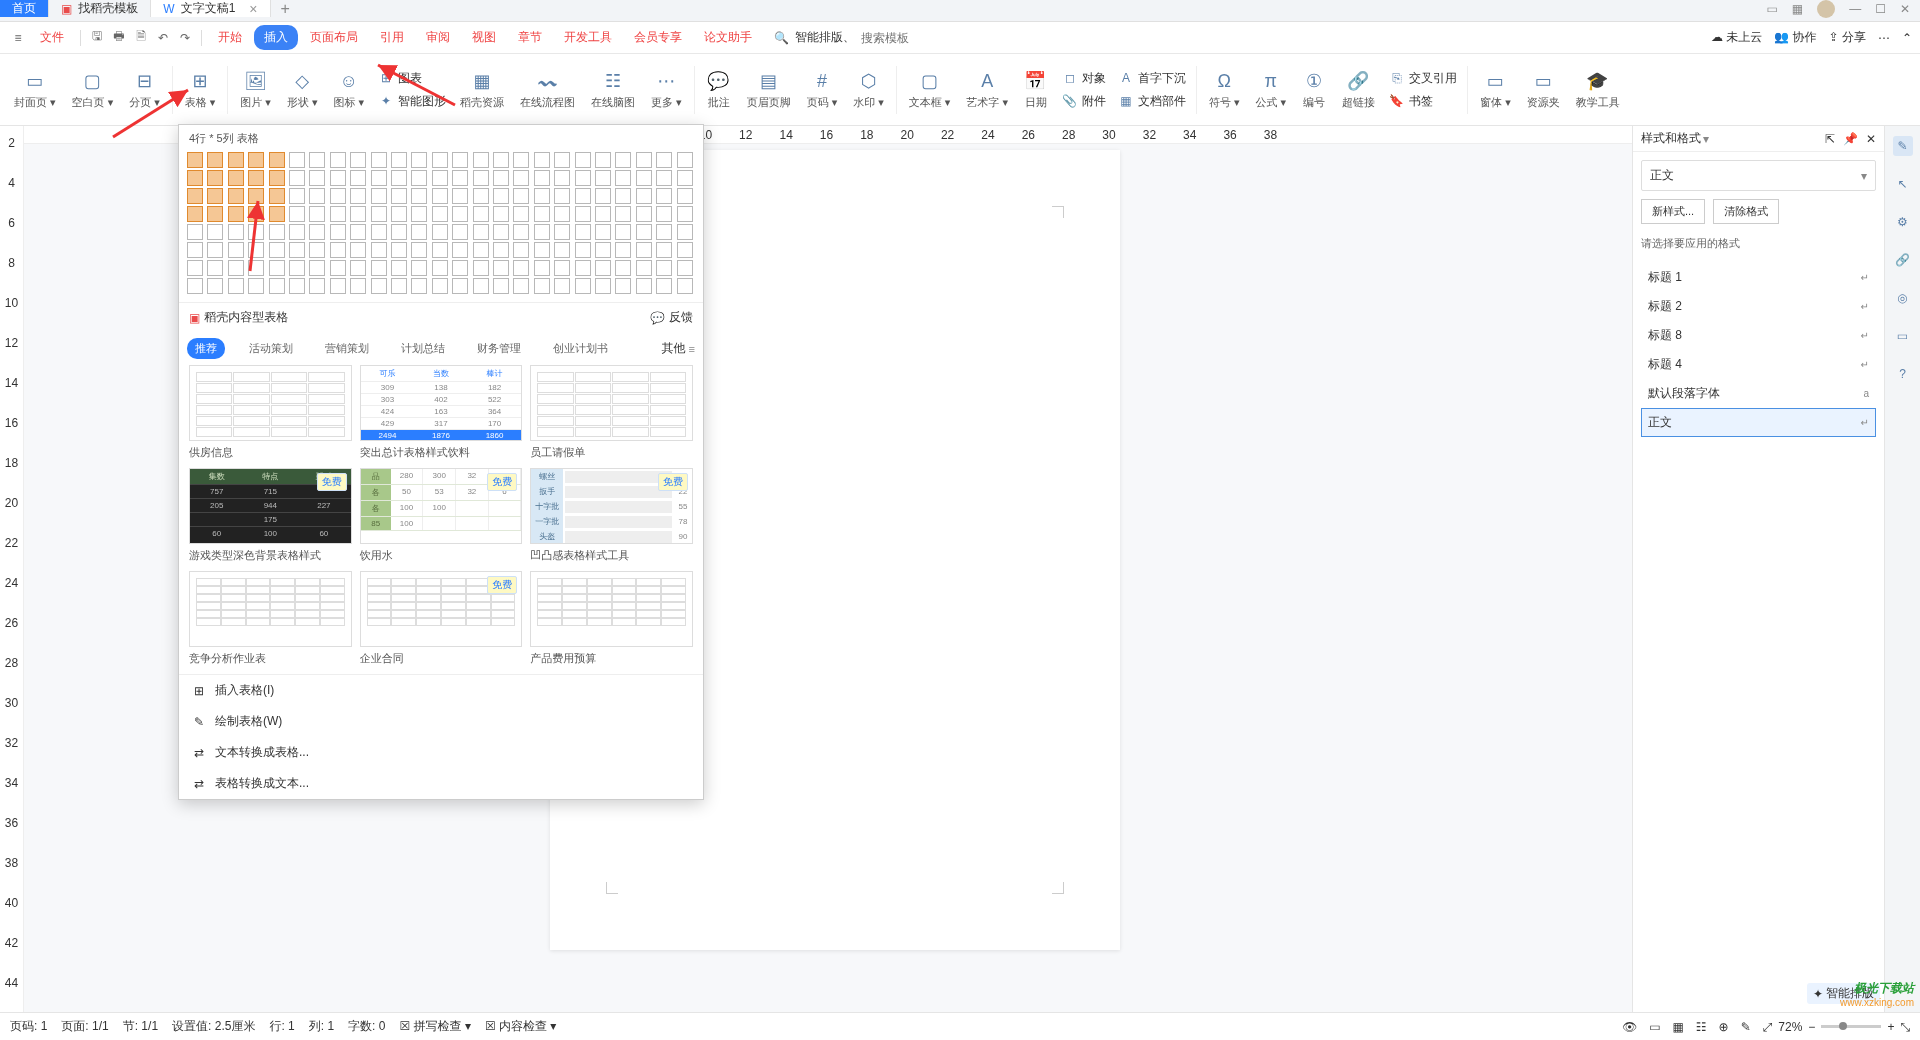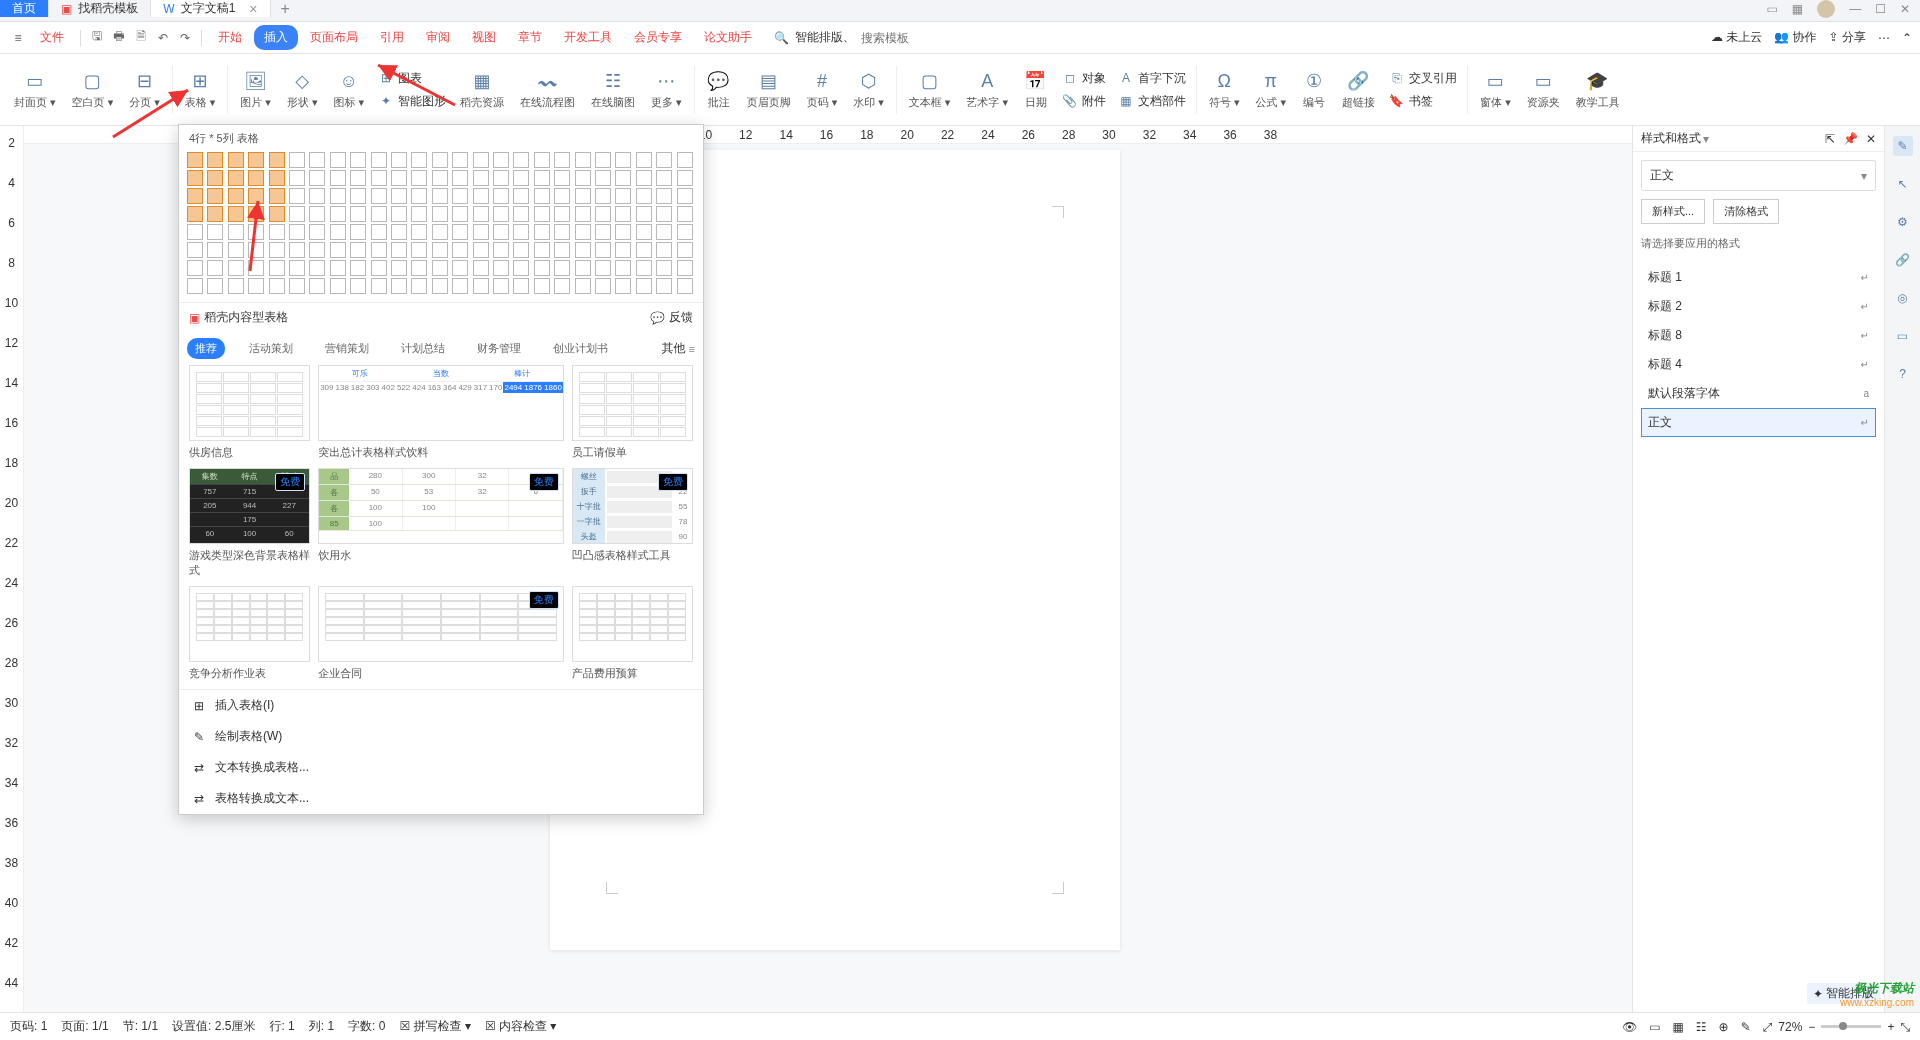--- a/index.html
+++ b/index.html
@@ -69,41 +69,41 @@
 .cell.hi{background:#f5c795;border-color:#e08a2e}
 .ddsec{padding:6px 10px;border-top:1px solid #eee;display:flex;align-items:center;color:#555}
 .ddsec .fb{margin-left:auto;color:#888;display:flex;align-items:center;gap:4px}
 .ddtabs{display:flex;gap:16px;padding:6px 8px;align-items:center}
 .ddtabs .t{padding:3px 8px;border-radius:10px;font-size:11px;color:#666;cursor:pointer}
 .ddtabs .t.active{background:#2b7eff;color:#fff}
 .ddtabs .other{margin-left:auto;color:#888;font-size:11px;display:flex;align-items:center;gap:3px}
 .tmplgrid{display:grid;grid-template-columns:repeat(3,1fr);gap:8px;padding:0 10px 8px}
 .tmpl{display:flex;flex-direction:column;gap:4px}
 .tmpl .thumb{height:76px;border:1px solid #ddd;position:relative;background:#fafafa;overflow:hidden}
-.tmpl .thumb .badge{position:absolute;top:4px;right:4px;background:#000000;color:#2b7eff;font-size:10px;padding:1px 4px;border:1px solid #cde0f7;border-radius:2px}
+.tmpl .thumb .badge{position:absolute;top:4px;right:4px;background:#fef9c3;color:#2b7eff;font-size:10px;padding:1px 4px;border:1px solid #cde0f7;border-radius:2px}
 .tmpl .cap{font-size:11px;color:#555}
 .ddmenu{border-top:1px solid #eee}
 .ddmenu .mi{padding:7px 12px;display:flex;align-items:center;gap:8px;cursor:pointer;color:#555}
 .ddmenu .mi.disabled{color:#bbb}
 .ddmenu .mi .mico{width:16px;height:16px;display:flex;align-items:center;justify-content:center}
 .arrow{position:absolute;z-index:200;pointer-events:none}
 .arrow.a1{left:108px;top:82px;width:90px;height:60px}
 .arrow.a2{left:370px;top:60px;width:90px;height:50px}
 .arrow.a3{left:230px;top:196px;width:40px;height:78px}
 .arrow svg{width:100%;height:100%}
 .watermark{position:absolute;right:6px;bottom:32px;z-index:300;display:flex;flex-direction:column;align-items:flex-end;font-size:11px}
 .watermark .l1{color:#2aa03a;font-weight:bold;font-style:italic}
 .watermark .l2{color:#f39b2e;font-size:10px}
 .thumb.t1{background:#fff}
 .thumb.t1 .tb{position:absolute;inset:6px;display:grid;grid-template-columns:repeat(4,1fr);grid-auto-rows:10px;gap:1px}
 .thumb.t1 .tb div{border:1px solid #ddd}
 .thumb.t2{background:#fff}
 .thumb.t2 .hdr{display:flex}
 .thumb.t2 .col{flex:1;text-align:center;font-size:8px;color:#2b7eff;padding:2px 0}
-.thumb.t2 .rows{display:flex;flex-direction:row}
+.thumb.t2 .rows{display:flex;flex-direction:column}
 .thumb.t2 .row{display:flex}
 .thumb.t2 .row span{flex:1;text-align:center;font-size:8px;color:#888;border-top:1px solid #eee;padding:1px}
 .thumb.t2 .total{background:#2b7eff}
 .thumb.t2 .total span{color:#fff}
 .thumb.t4{background:#222}
 .thumb.t4 .hdr4{display:flex;background:#3a5a3a}
 .thumb.t4 .hdr4 span{flex:1;text-align:center;color:#d0e0c0;font-size:8px;padding:2px}
 .thumb.t4 .row4{display:flex;border-top:1px solid #444}
 .thumb.t4 .row4 span{flex:1;text-align:center;color:#bbb;font-size:8px;padding:2px}
 .thumb.t5{background:#fff}

